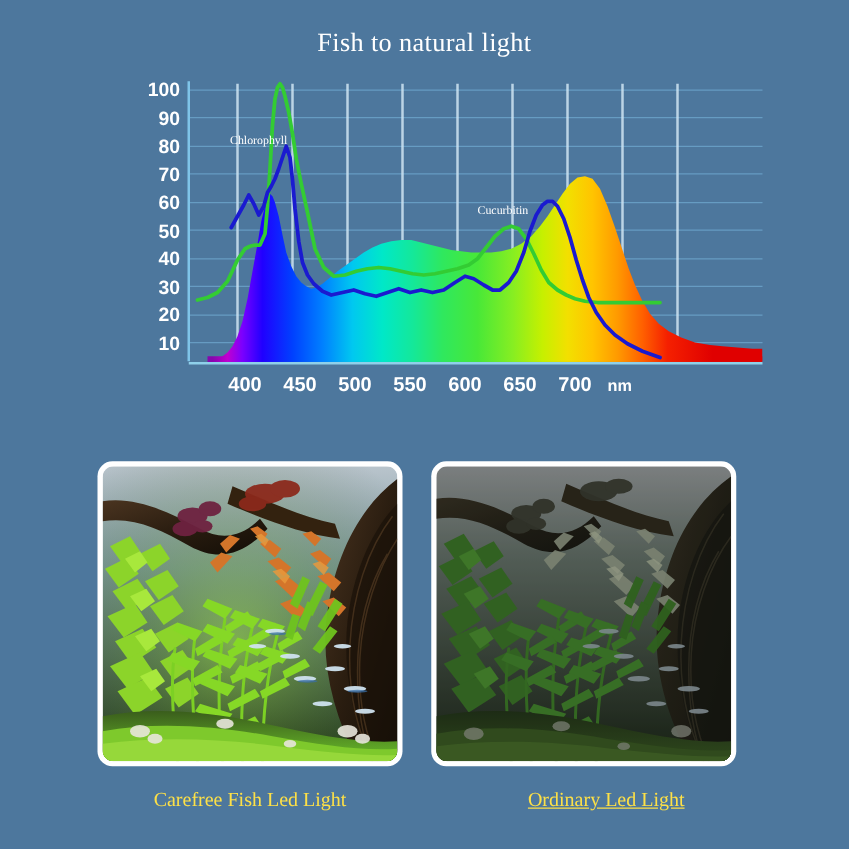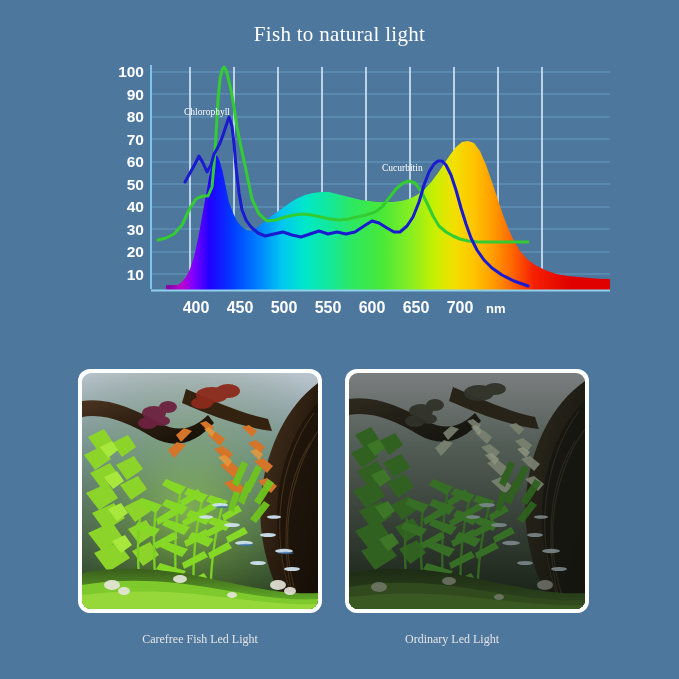--- a/index.html
+++ b/index.html
@@ -48,27 +48,27 @@
     border-radius: 9px;
     overflow: hidden;
     position: relative;
   }
   .photo-svg { display:block; width:100%; height:100%; }
 
   .photo-caption {
     position: absolute;
     top: 632px;
     font-family: "Liberation Serif", serif;
-    font-size: 12px;
-    color: #e5e5e5;
+    font-size: 16px;
+    color: #fde047;
     text-align: center;
     width: 244px;
   }
   #caption-left  { left: 78px; }
-  #caption-right { left: 330px; }
+  #caption-right { left: 363px; text-decoration: underline; }
 
   .curve-label {
     font-family: "Liberation Serif", serif;
     fill: #ffffff;
     font-size: 9.5px;
   }
   .axis-num {
     font-family: "Liberation Sans", sans-serif;
     fill: #ffffff;
     font-size: 15.5px;

